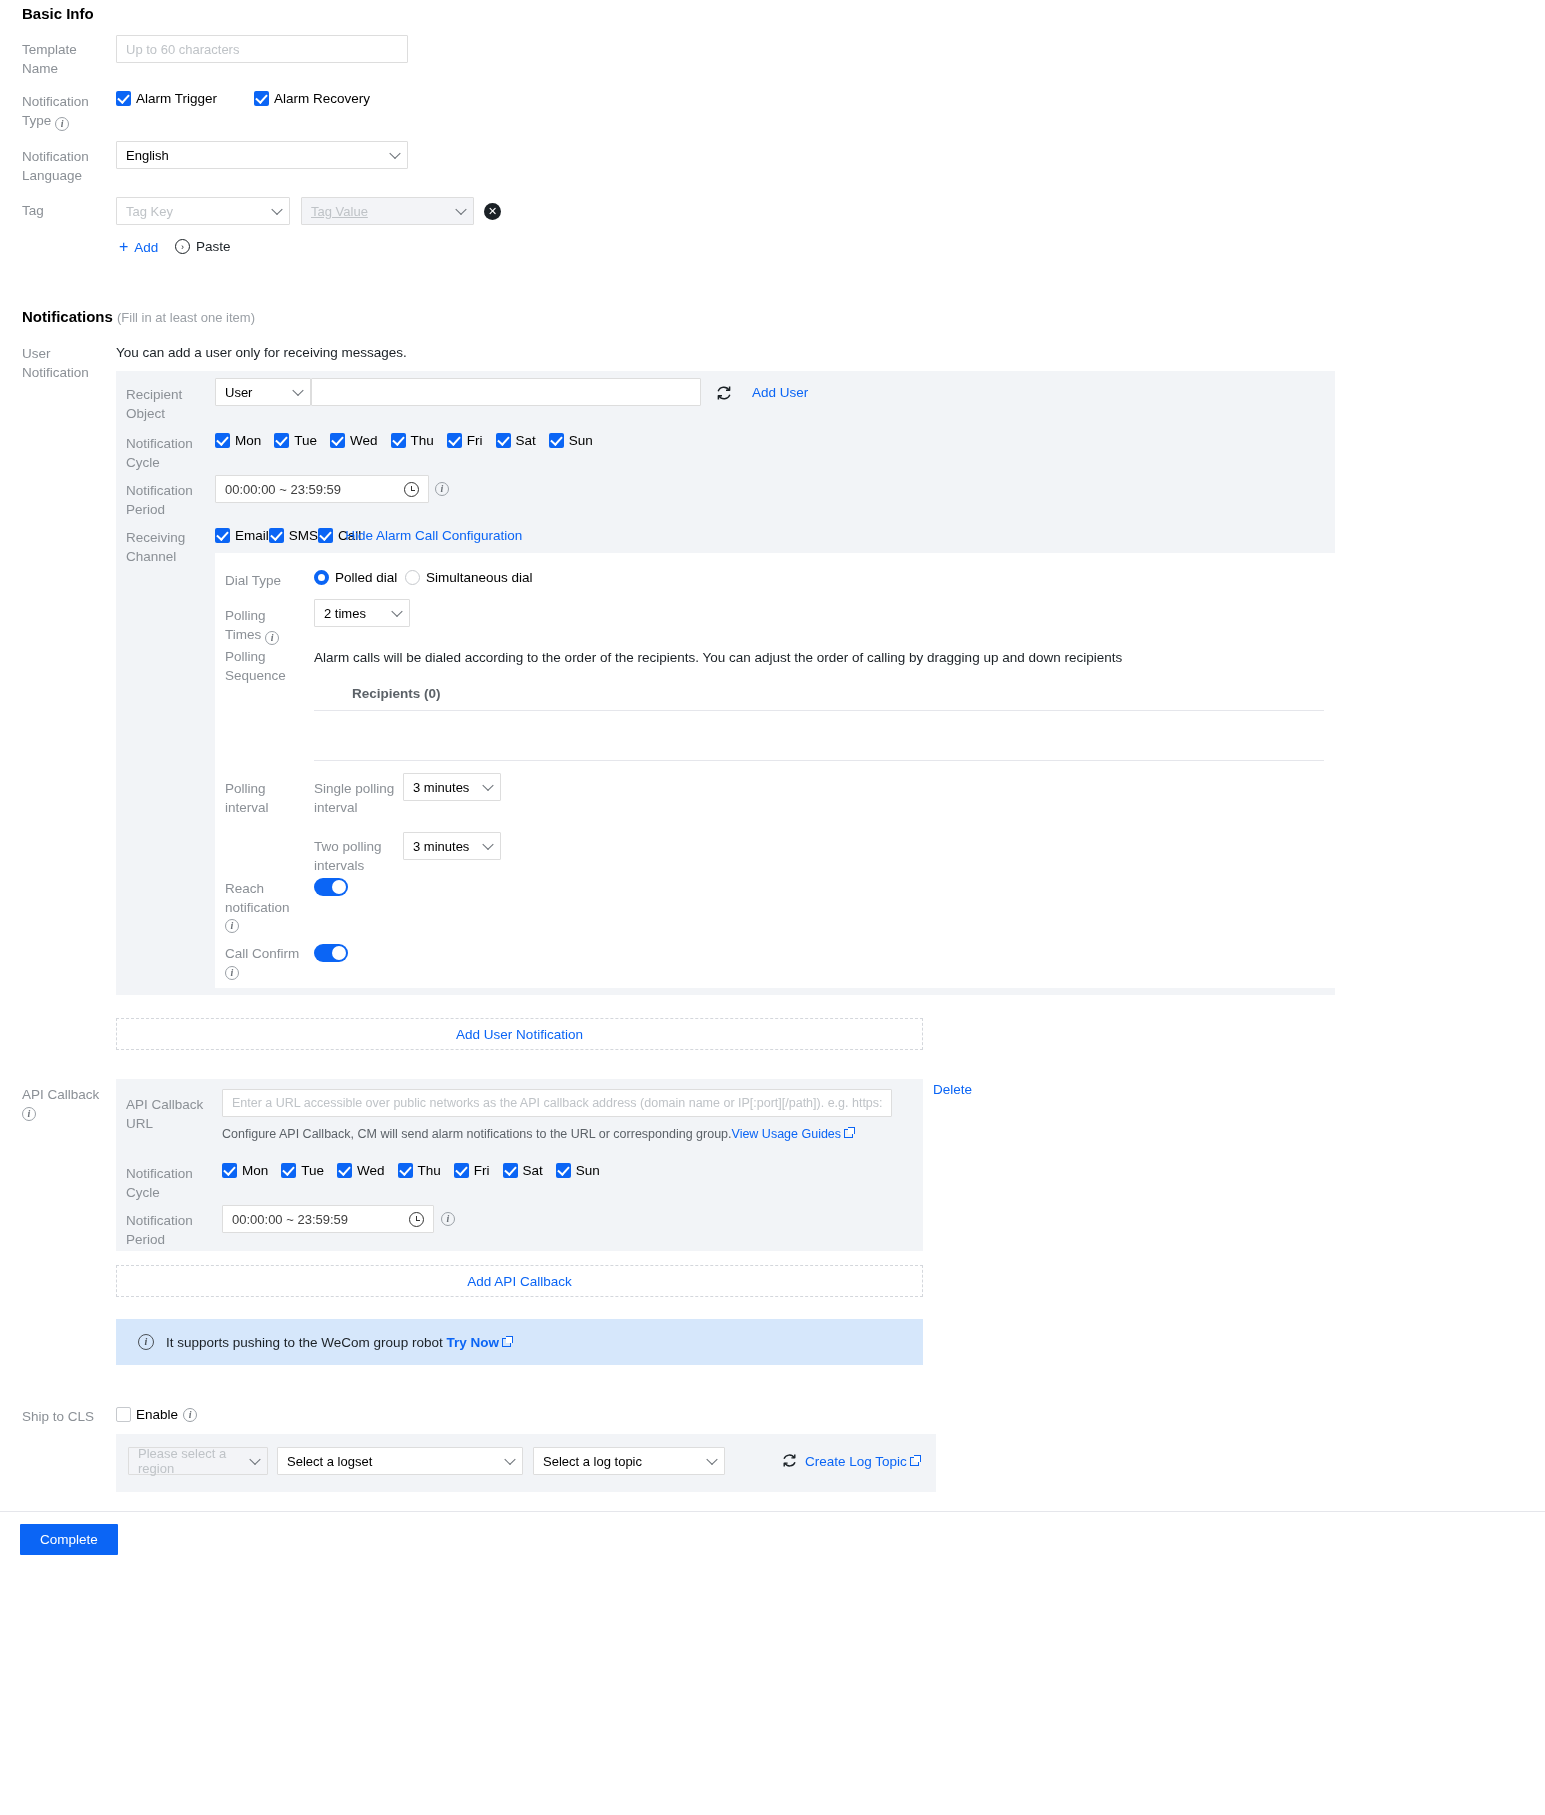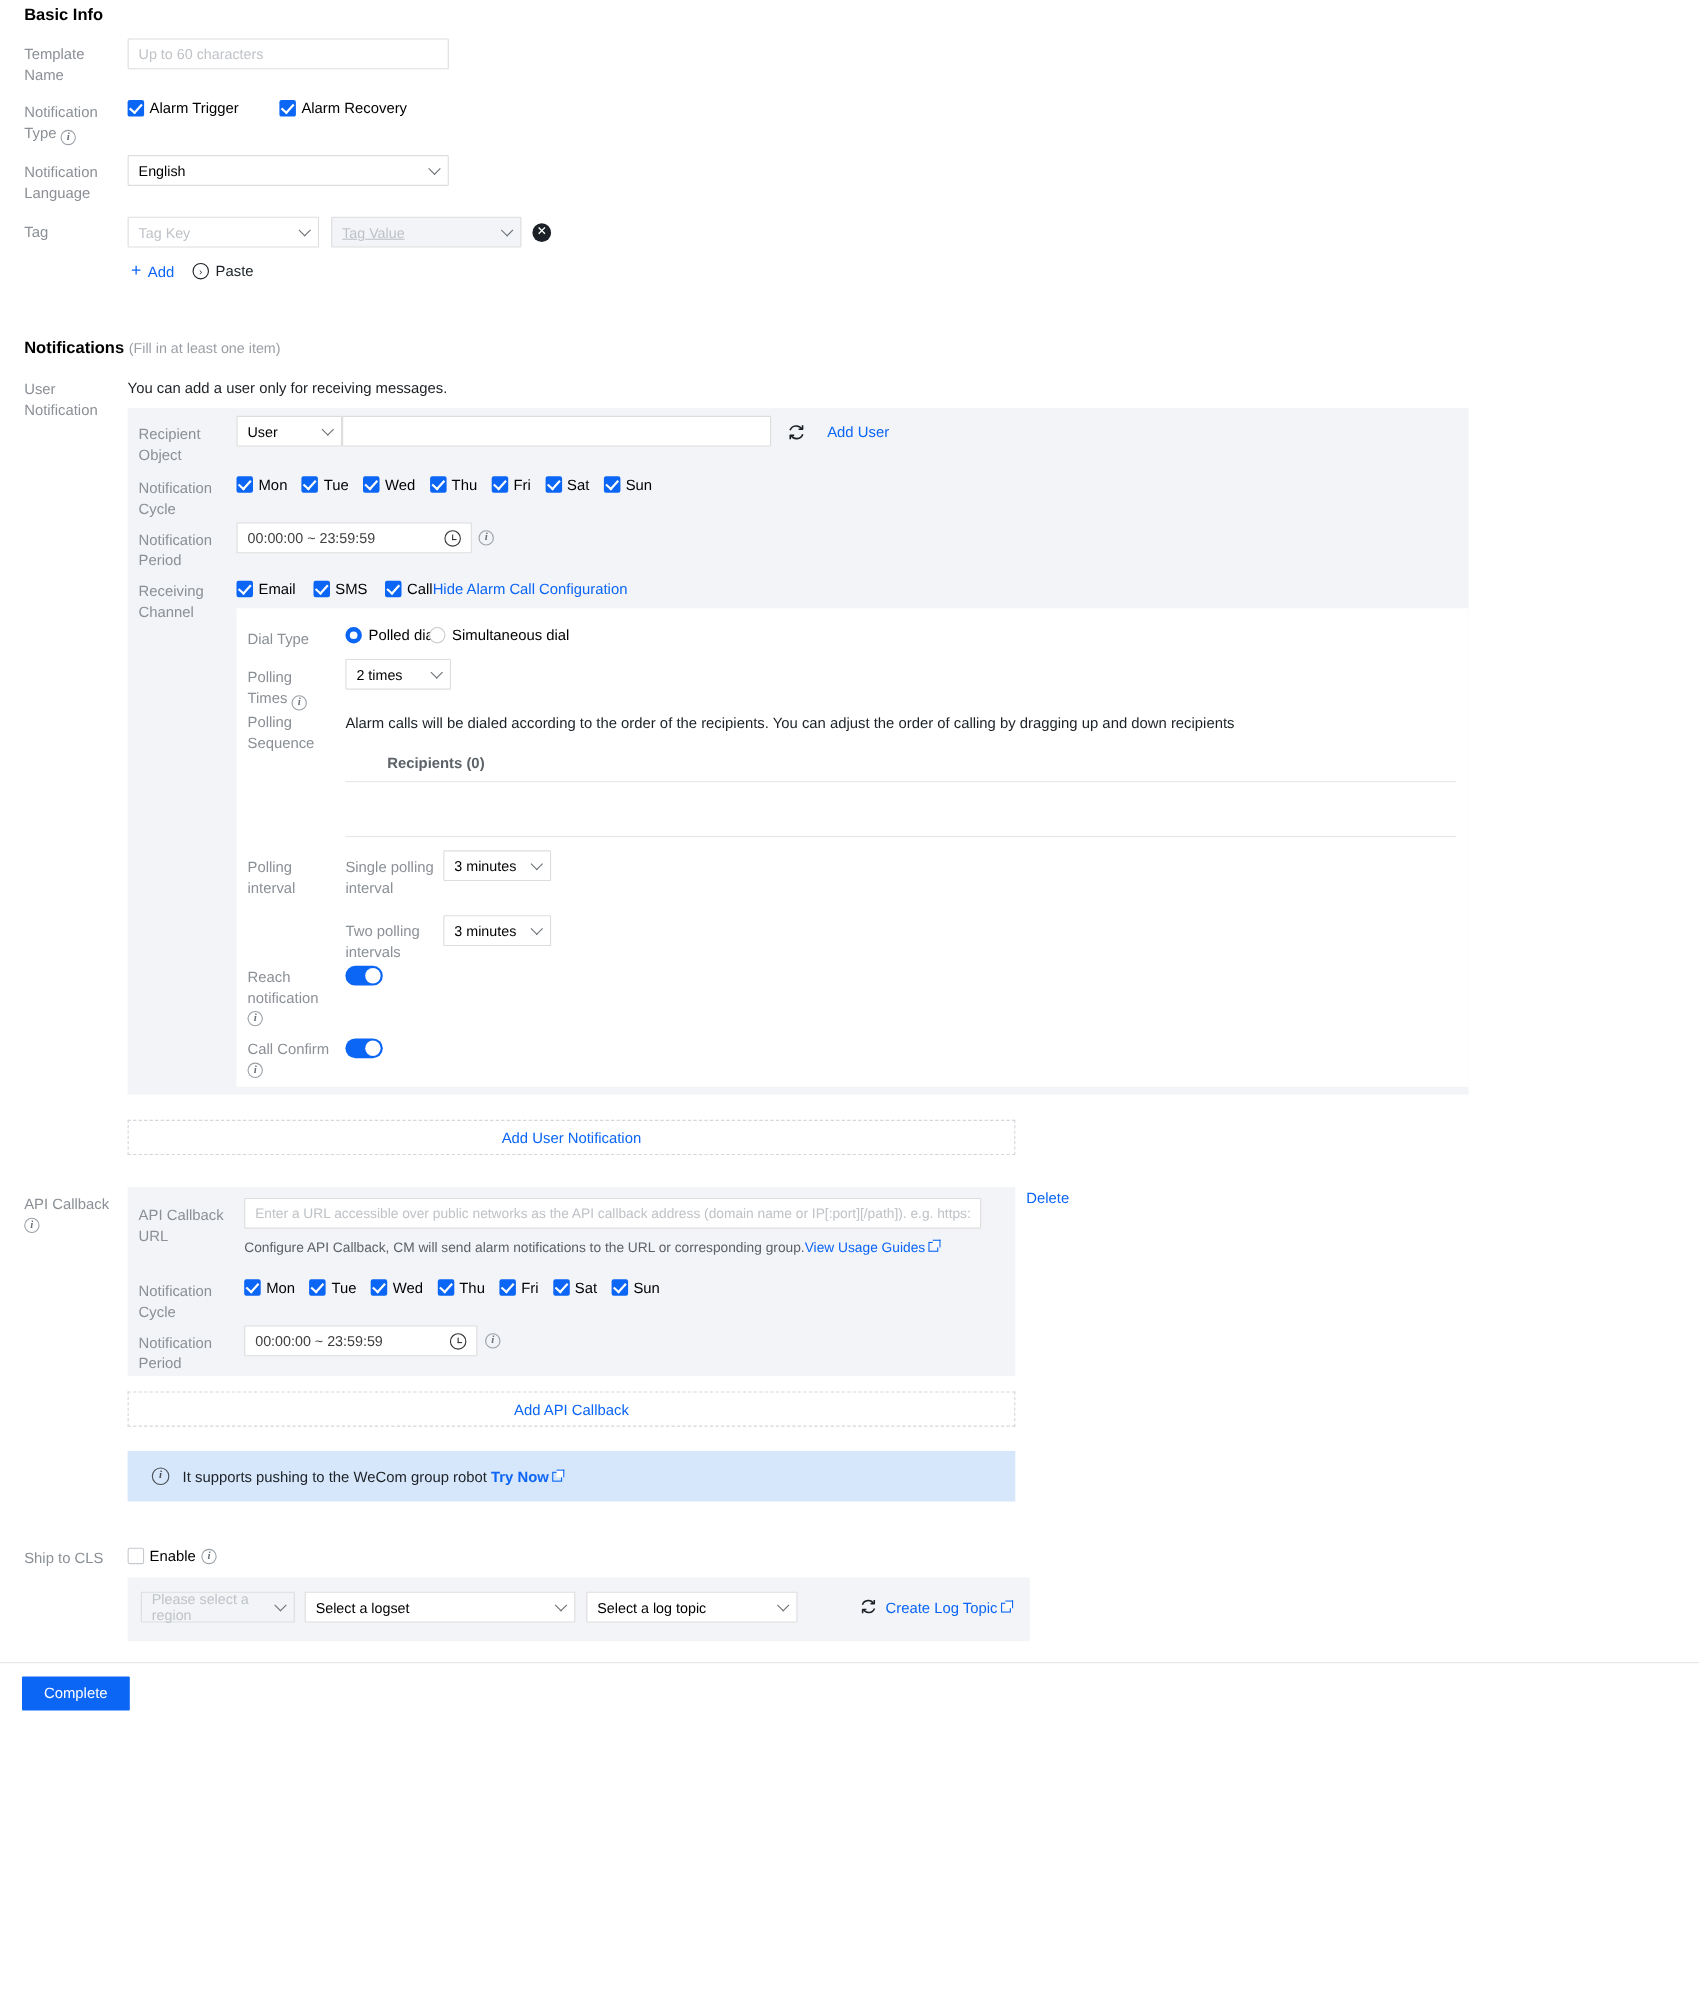--- a/index.html
+++ b/index.html
@@ -247,21 +247,21 @@
   </div>
 
   <div class="lbl" style="position:absolute;left:126px;top:482px;width:84px;">Notification Period</div>
   <div class="fakeinput" style="position:absolute;left:215px;top:475px;width:214px;justify-content:space-between;">
     <span>00:00:00 ~ 23:59:59</span>
     <span class="clock"></span>
   </div>
   <span class="info-icon" style="position:absolute;left:435px;top:482px;">i</span>
 
   <div class="lbl" style="position:absolute;left:126px;top:529px;width:84px;">Receiving Channel</div>
-  <div style="position:absolute;left:215px;top:528px;display:flex;align-items:flex-start;gap:16px;">
+  <div style="position:absolute;left:215px;top:528px;display:flex;align-items:flex-start;">
     <span class="cbwrap">
         <span class="cb on"></span>
         <span class="t">Email</span>
       </span>
     <span class="cbwrap">
         <span class="cb on"></span>
         <span class="t">SMS</span>
       </span>
     <span class="cbwrap">
         <span class="cb on"></span>
@@ -270,21 +270,21 @@
     <a class="lnk" style="font-size:13.5px;margin-left:-16px;">Hide Alarm Call Configuration</a>
   </div>
 
   <div class="panel-white" style="position:absolute;left:215px;top:553px;width:1120px;height:435px;"></div>
 
   <div class="lbl" style="position:absolute;left:225px;top:572px;width:80px;">Dial Type</div>
   <div class="rdwrap" style="position:absolute;left:314px;top:570px;">
     <span class="rd on"></span>
     <span style="font-size:13.5px;">Polled dial</span>
   </div>
-  <div class="rdwrap" style="position:absolute;left:390px;top:570px;">
+  <div class="rdwrap" style="position:absolute;left:405px;top:570px;">
     <span class="rd off"></span>
     <span style="font-size:13.5px;">Simultaneous dial</span>
   </div>
 
   <div class="lbl" style="position:absolute;left:225px;top:607px;width:80px;">
     <span>Polling Times</span>
     <span class="info-icon">i</span>
   </div>
   <div class="sel" style="position:absolute;left:314px;top:599px;width:96px;">
     <span>2 times</span>

